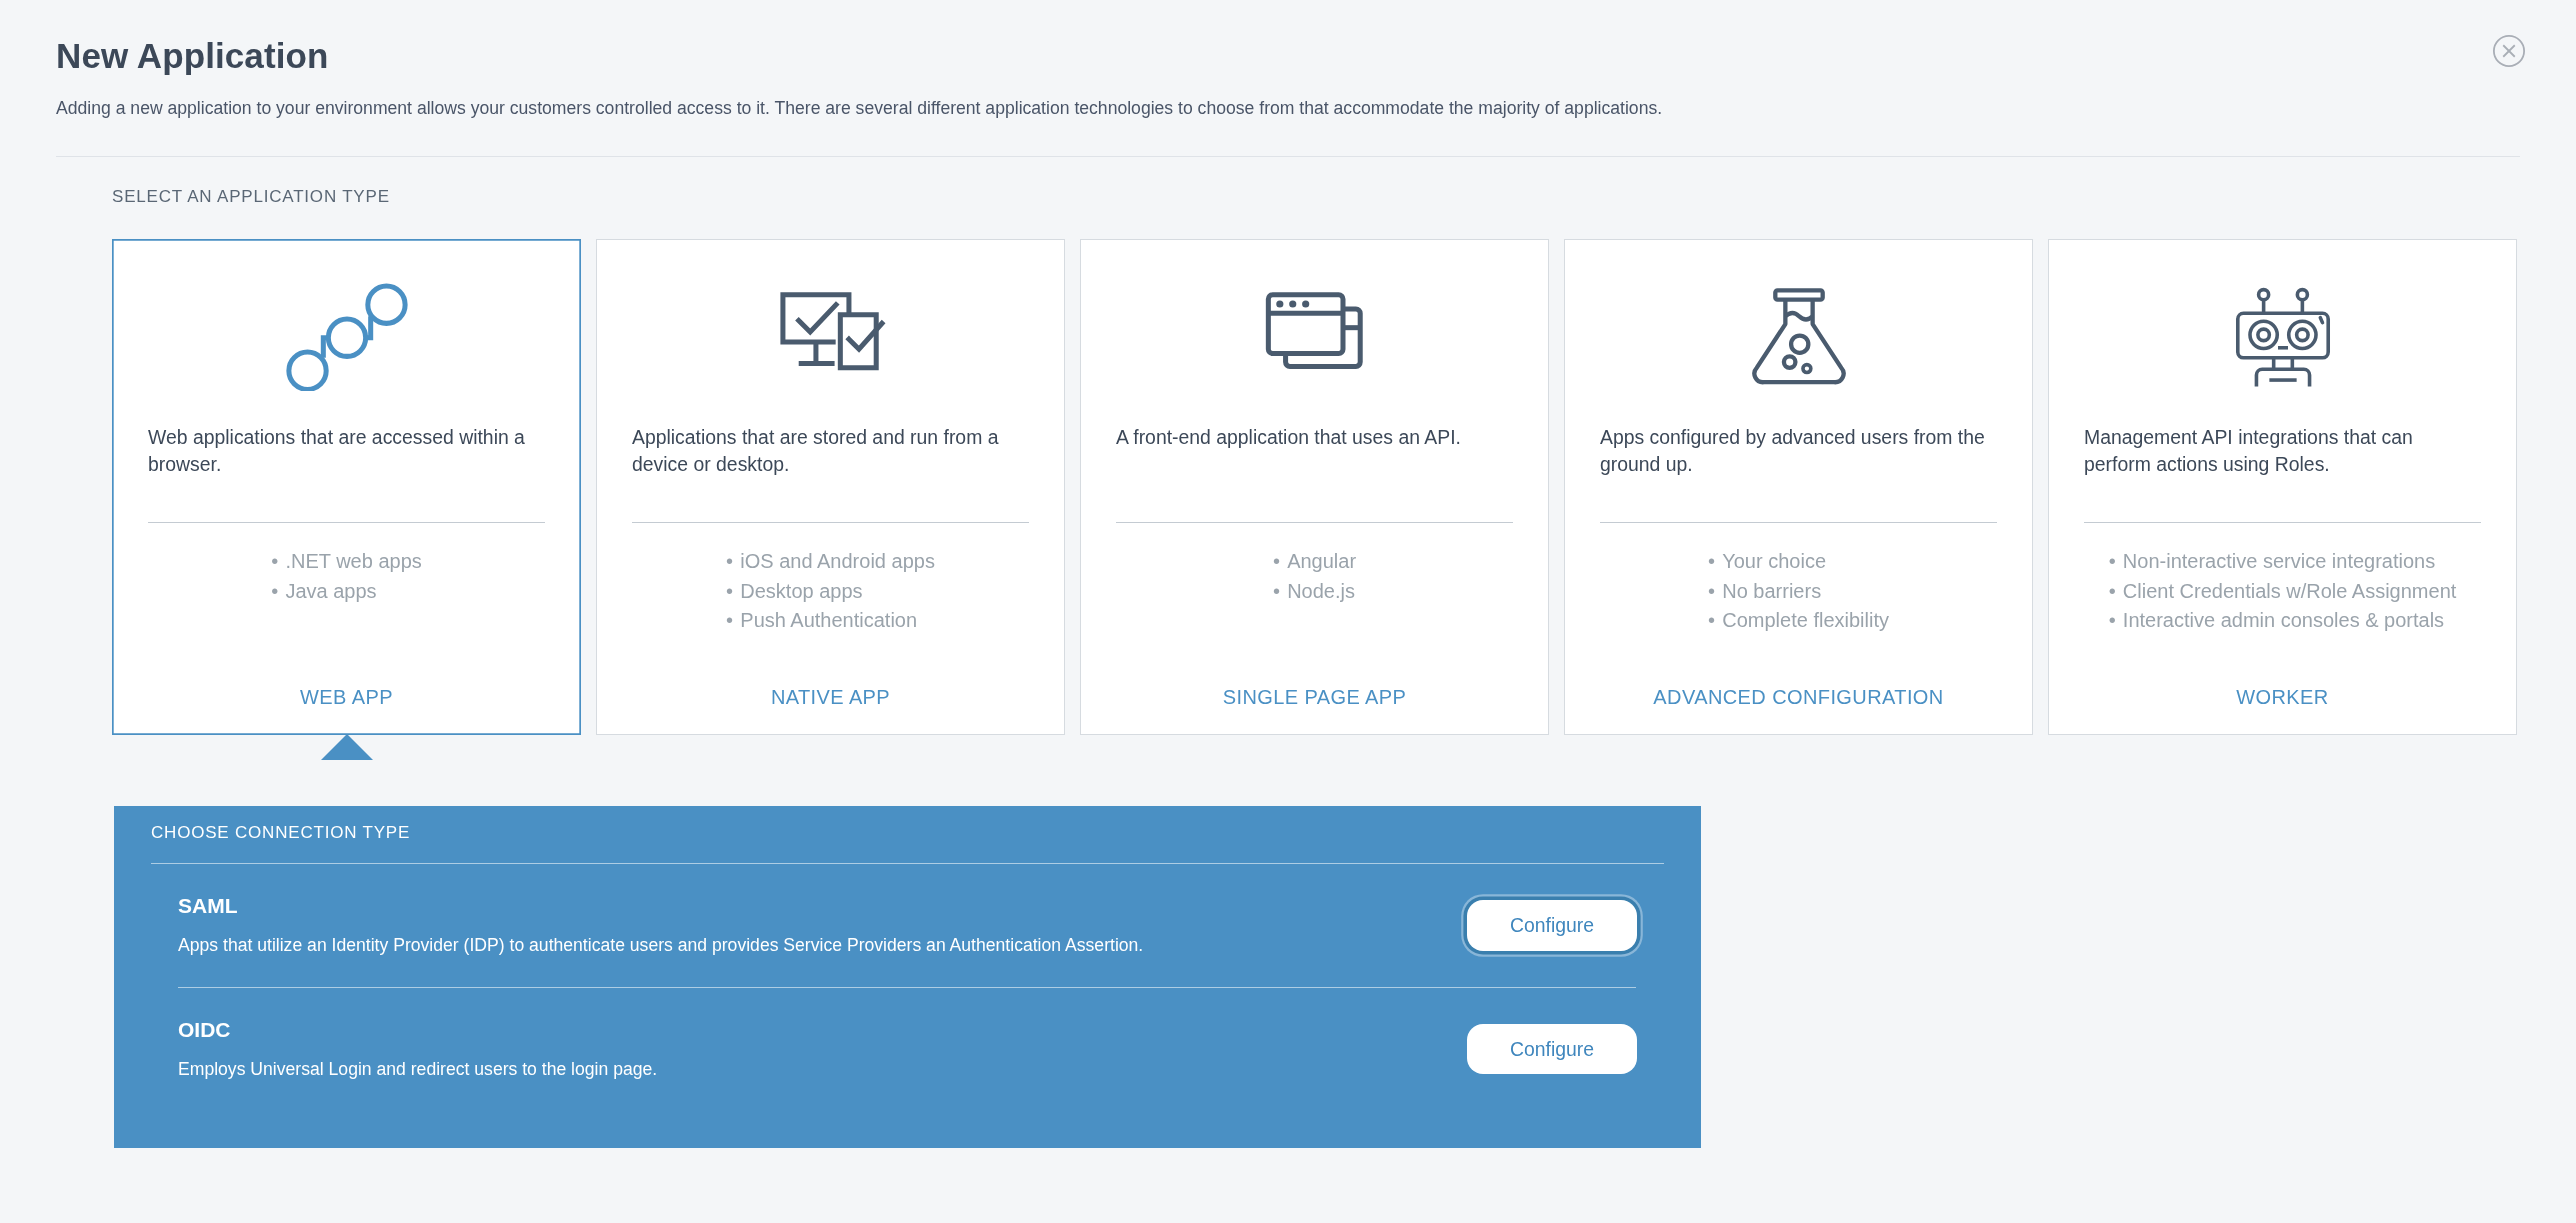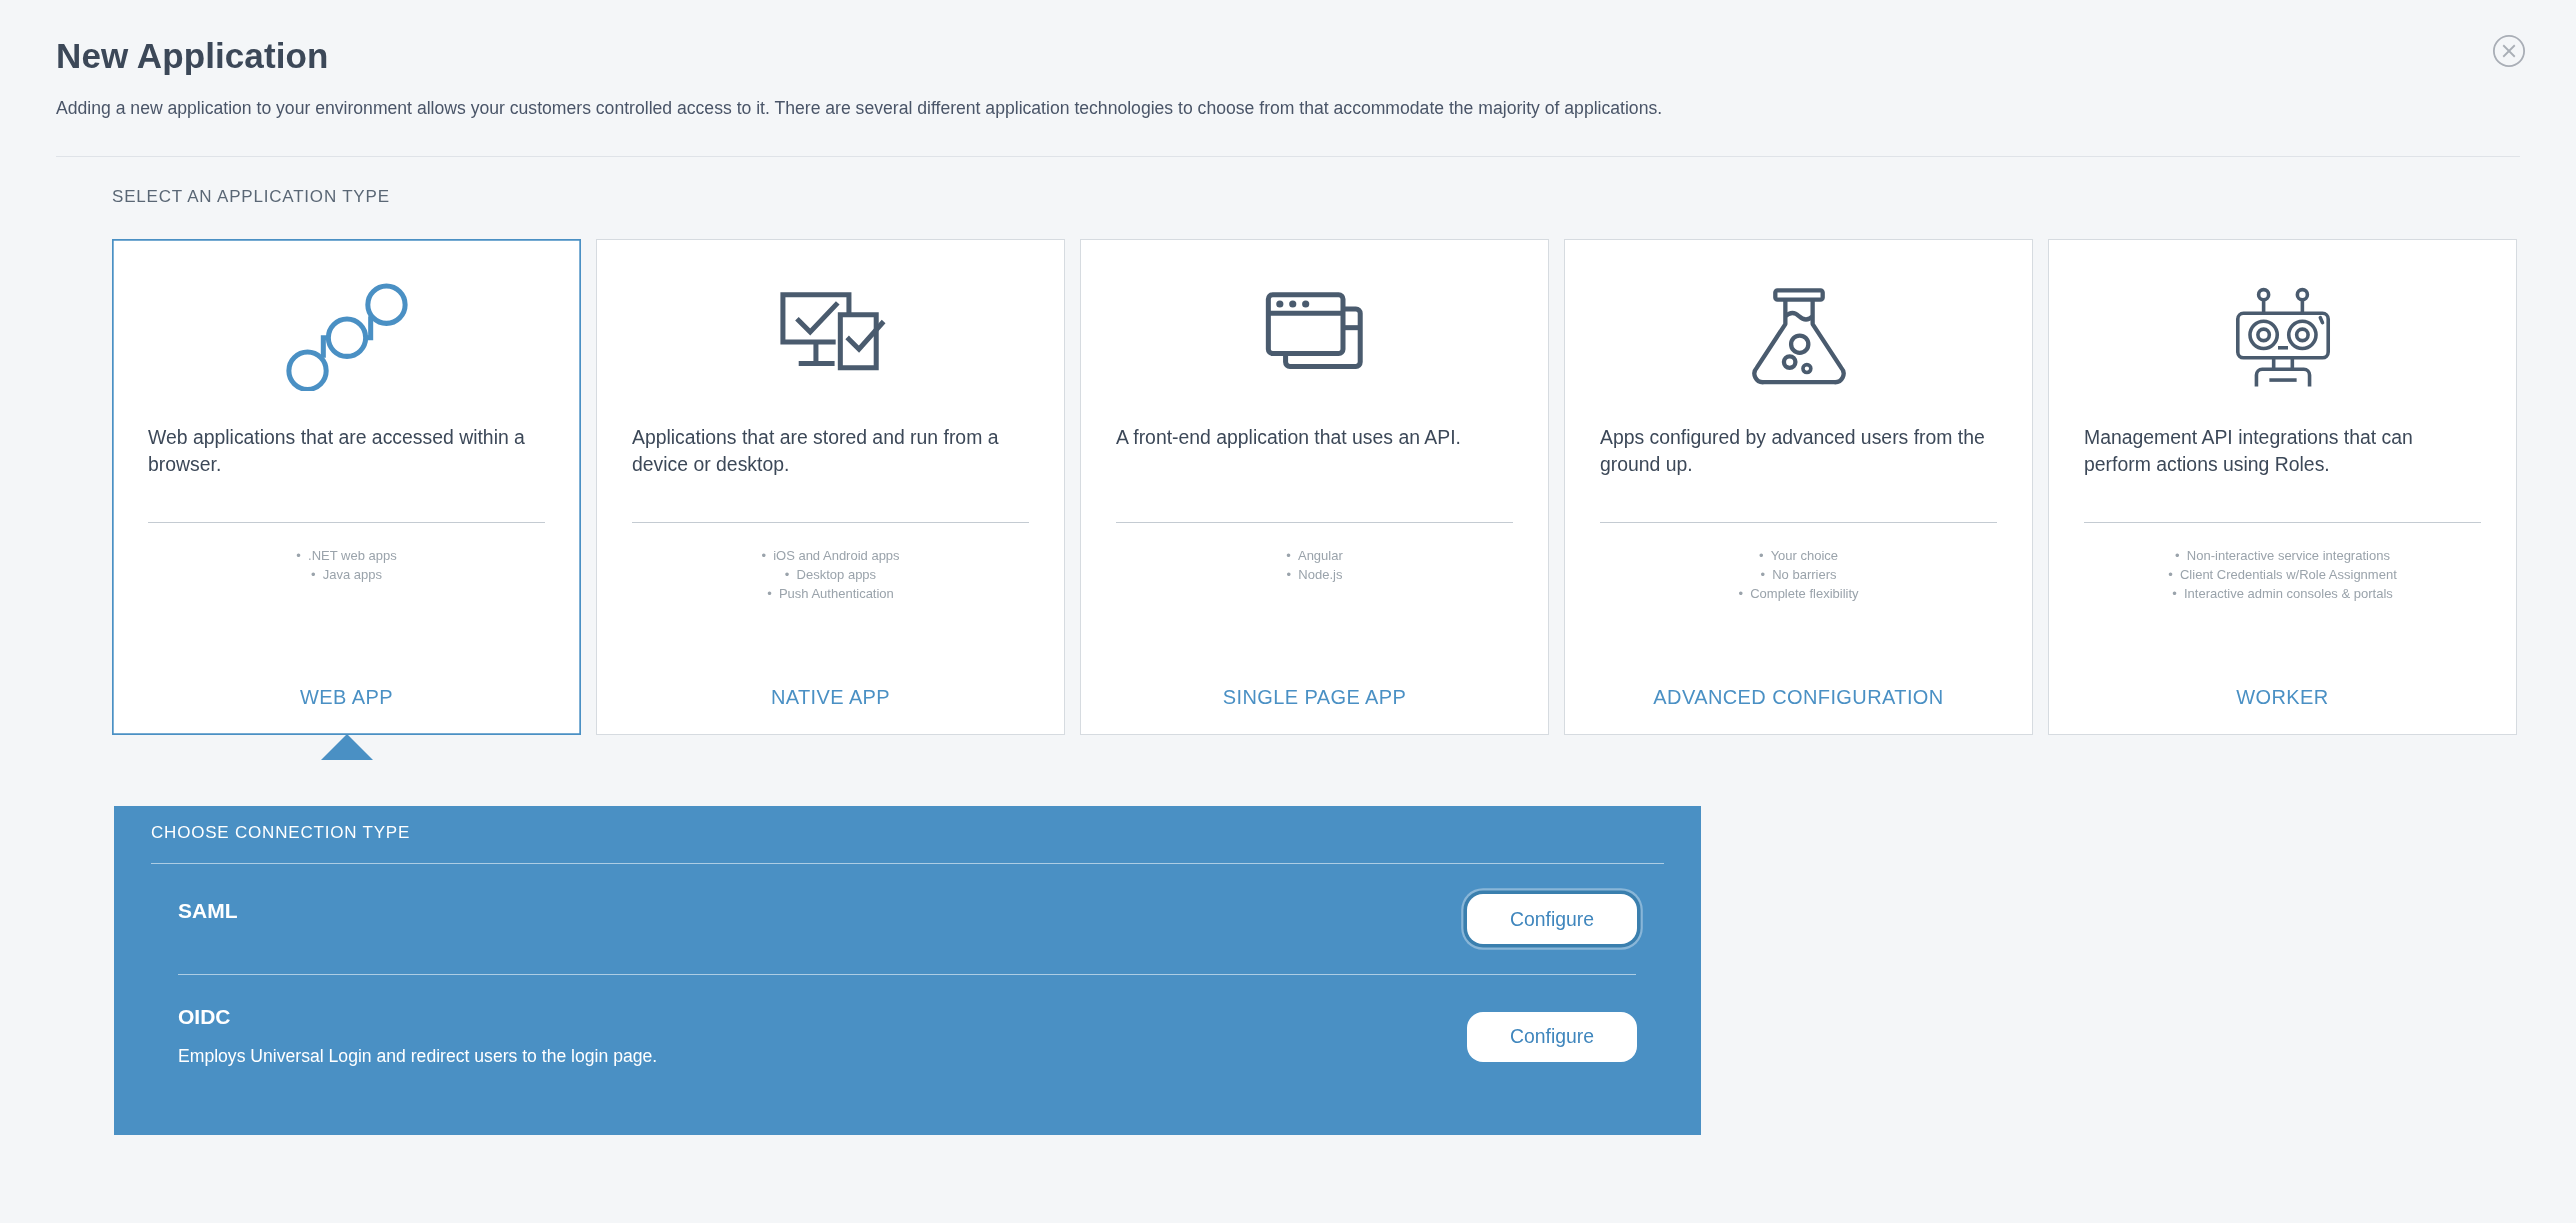--- a/index.html
+++ b/index.html
@@ -103,28 +103,28 @@
   .card-divider {
     border: 0;
     border-top: 1.4px solid #c4cbd2;
     margin: 13px 0 0 0;
     width: 100%;
   }
   .card-features {
     list-style: none;
     margin: 0;
     padding: 0;
-    font-size: 13px;
+    font-size: 20px;
     line-height: 1.46;
     color: #9aa3ab;
     display: table;
     margin-left: auto;
     margin-right: auto;
     margin-top: 24.4px;
-    text-align: center;
+    text-align: left;
   }
   .card-features li::before {
     content: "\2022";
     margin-right: 7.2px;
   }
   .card-type {
     margin-top: auto;
     text-align: center;
     font-size: 20px;
     letter-spacing: 0.4px;
@@ -350,20 +350,21 @@
 
 </div>
 
 <div class="conn-panel">
   <div class="conn-title">CHOOSE CONNECTION TYPE</div>
   <hr class="conn-head-rule">
 
   <div class="conn-row">
     <div class="conn-row-text">
       <div class="conn-row-title">SAML</div>
+      <p class="conn-row-desc">Apps that utilize an Identity Provider (IDP) to authenticate users and provides Service Providers an Authentication Assertion.</p>
     </div>
     <button class="configure-btn focused">Configure</button>
   </div>
 
   <hr class="conn-rule">
 
   <div class="conn-row">
     <div class="conn-row-text">
       <div class="conn-row-title">OIDC</div>
       <p class="conn-row-desc">Employs Universal Login and redirect users to the login page.</p>

